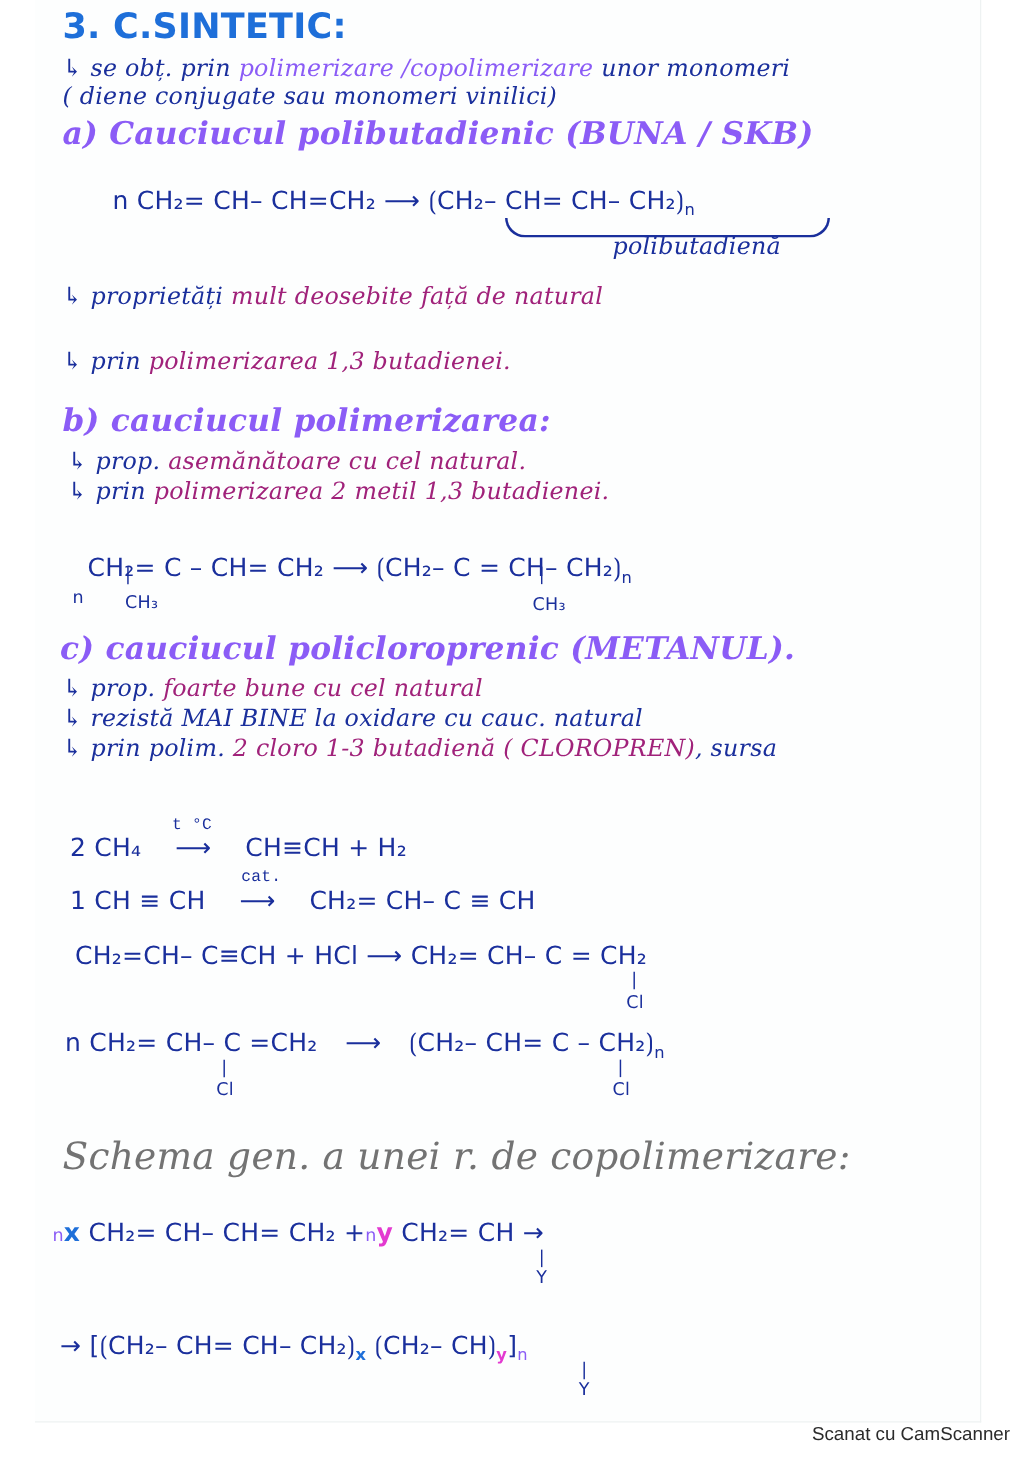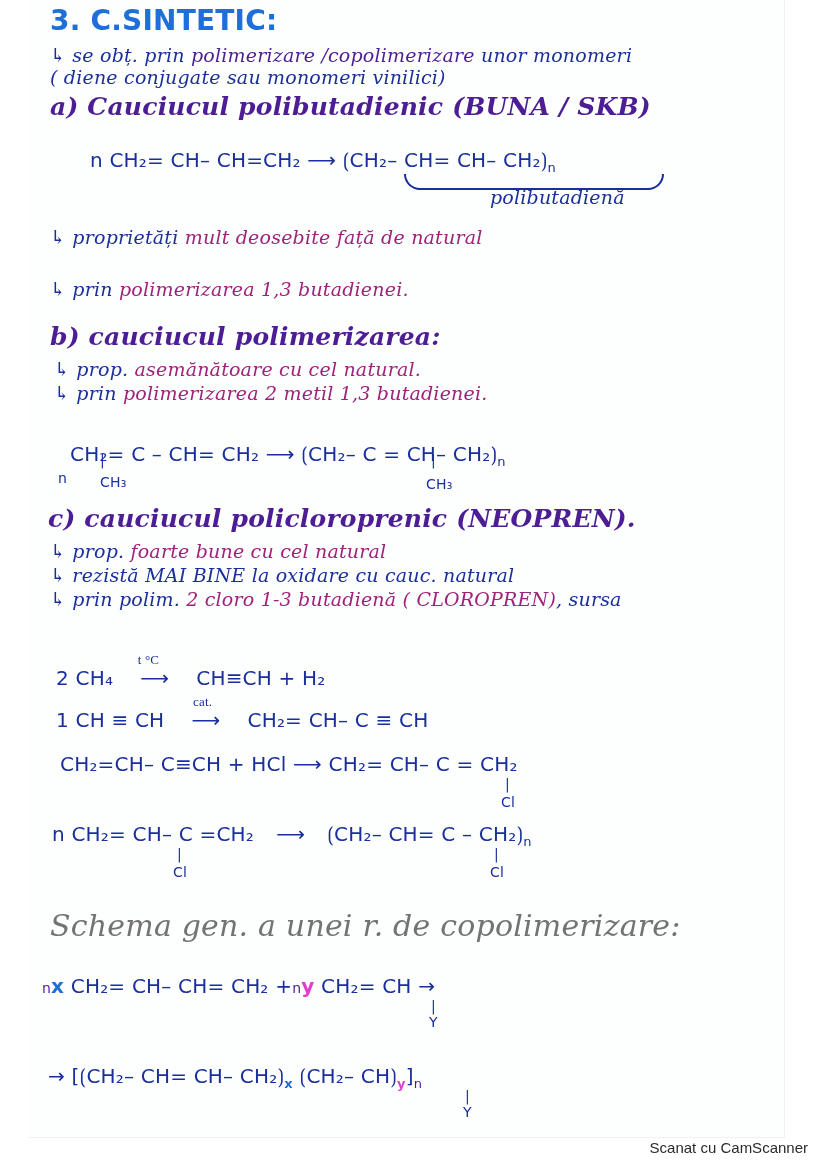--- a/index.html
+++ b/index.html
@@ -1,34 +1,34 @@
 <!DOCTYPE html>
 <html><head>
 <meta charset="utf-8">
 <style>
   html,body{margin:0;padding:0;background:#ffffff;}
   body{width:828px;height:1171px;position:relative;overflow:hidden;font-family:"DejaVu Sans",sans-serif;}
   .sheet{position:absolute;left:28px;top:0;width:756px;height:1137px;background:#fdfefe;border-right:1px solid #eef2f2;border-bottom:1px solid #eef2f2;}
   .line{position:absolute;white-space:nowrap;font-family:"DejaVu Serif",serif;font-style:italic;letter-spacing:0.2px;}
   .blue{color:#1a2f9c;}
   .bright{color:#1e6fd9;}
-  .red{color:#4c1d95;}
+  .red{color:#8b5cf6;}
   .magenta{color:#a0227a;}
   .pink{color:#e33ad0;}
   .black{color:#737373;}
   .h1{font-family:"DejaVu Sans",sans-serif;font-style:normal;font-weight:bold;font-size:28px;}
   .h2{font-size:25px;font-weight:bold;}
   .txt{font-size:19px;}
   .chem{font-family:"DejaVu Sans",sans-serif;font-style:normal;font-size:20px;}
   .sub{font-size:13px;vertical-align:-5px;}
   .small{font-size:14px;}
   .big-title{font-size:30px;font-family:"DejaVu Serif",serif;font-style:italic;}
   .watermark{position:absolute;right:20px;bottom:15px;font-family:"Liberation Sans",sans-serif;font-size:15px;color:#2b2b2b;margin-top:32px;}
   .brace{position:absolute;border:2px solid #1a2f9c;border-top:none;border-radius:0 0 30px 30px;height:14px;}
-  .arrow-lbl{position:absolute;font-size:13px;font-family:Liberation Serif, serif;}
+  .arrow-lbl{position:absolute;font-size:13px;font-family:Liberation Mono, monospace;}
 </style>
 </head>
 <body>
 
 <div class="sheet">
 
   <div class="line h1 bright" style="left:22px;top:4px;">3. C.SINTETIC:</div>
 
   <div class="line txt blue" style="left:22px;top:44px;">
     <span>↳ se obț. prin </span><span class="red">polimerizare /copolimerizare</span><span> unor monomeri</span>
@@ -66,21 +66,21 @@
     <span>CH₂= C – CH= CH₂</span>
     <span>⟶</span>
     <span>⟮CH₂– C = CH– CH₂⟯</span><span class="sub">n</span>
   </div>
   <div class="line chem blue small" style="left:30px;top:470px;">n</div>
   <div class="line chem blue" style="left:72px;top:452px;font-size:14px;">|</div>
   <div class="line chem blue small" style="left:72px;top:474px;">CH₃</div>
   <div class="line chem blue" style="left:403px;top:452px;font-size:14px;">|</div>
   <div class="line chem blue small" style="left:398px;top:476px;">CH₃</div>
 
-  <div class="line h2 red" style="left:20px;top:504px;">c) cauciucul policloroprenic (NEOPREN).</div>
+  <div class="line h2 red" style="left:20px;top:504px;">c) cauciucul policloroprenic (METANUL).</div>
 
   <div class="line txt blue" style="left:22px;top:540px;">
     <span>↳ prop. </span><span class="magenta">foarte bune cu cel natural</span>
   </div>
   <div class="line txt blue" style="left:22px;top:564px;">↳ rezistă MAI BINE la oxidare cu cauc. natural</div>
   <div class="line txt blue" style="left:22px;top:588px;">
     <span>↳ prin polim. </span><span class="magenta">2 cloro 1-3 butadienă ( CLOROPREN)</span><span>, sursa</span>
   </div>
 
   <div class="line chem blue" style="left:28px;top:666px;">

